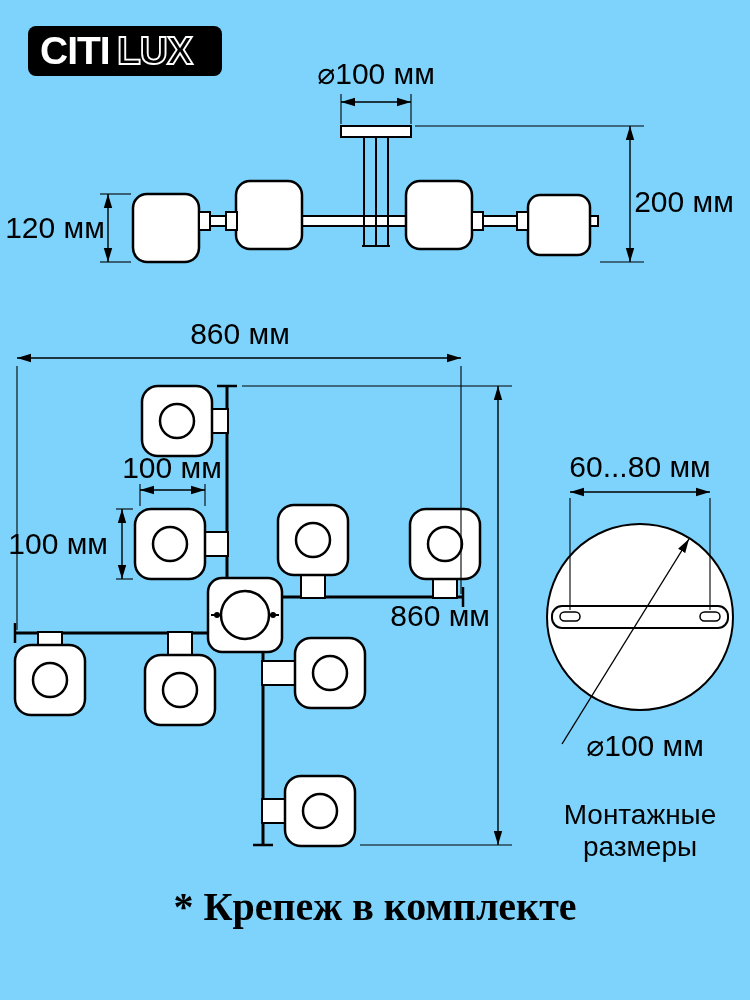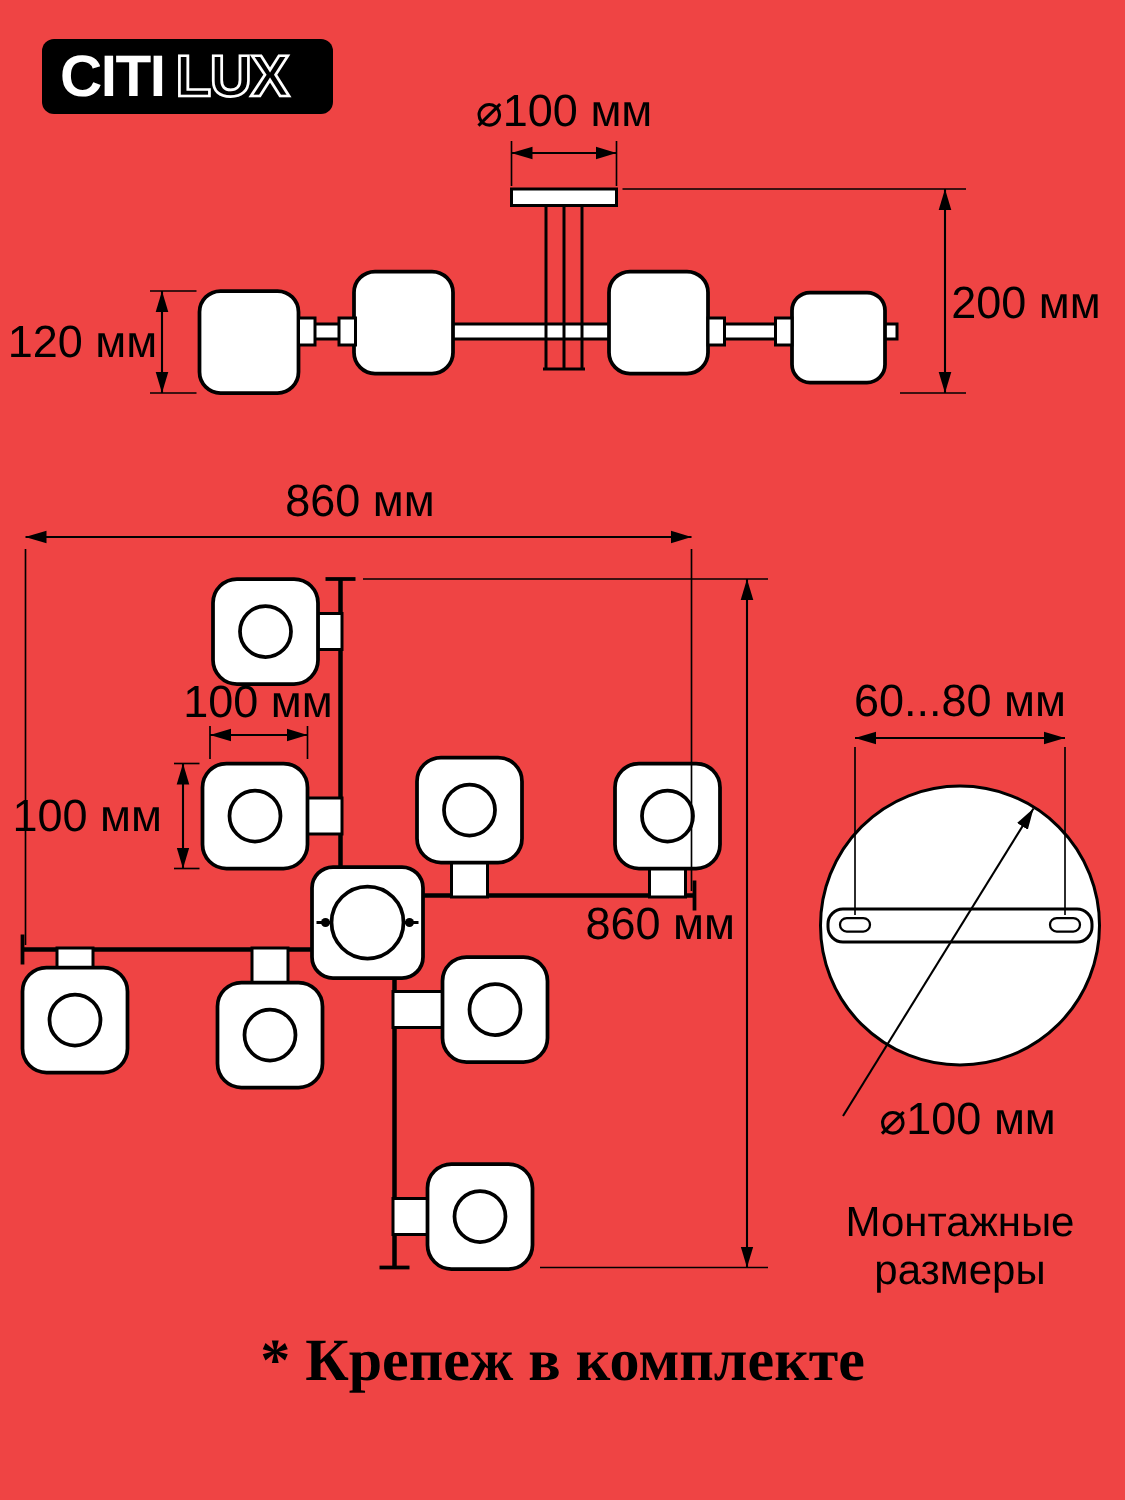--- a/index.html
+++ b/index.html
@@ -1,16 +1,16 @@
 <!DOCTYPE html>
 <html><head>
 <meta charset="utf-8">
 <style>
   html,body { margin:0; padding:0; background:#ffffff; }
-  .page { width:750px; height:1000px; background:#ef4444; position:relative; overflow:hidden; }
+  .page { width:750px; height:1000px; background:#7dd3fc; position:relative; overflow:hidden; }
   svg { display:block; }
   .outline  { fill:#fff; stroke:#000; stroke-width:2.5; }
   .thin     { fill:#fff; stroke:#000; stroke-width:2; }
   .hair     { stroke:#000; stroke-width:2; fill:none; }
   .arm      { stroke:#000; stroke-width:3; fill:none; }
   .cap      { stroke:#000; stroke-width:2.5; fill:none; }
   .dimline  { stroke:#000; stroke-width:1.4; fill:none; }
   .extline  { stroke:#000; stroke-width:1.1; fill:none; }
   .dim-text { font-family:"Liberation Sans","DejaVu Sans",sans-serif; font-size:30px; fill:#000; }
   .cap-text { font-family:"Liberation Sans","DejaVu Sans",sans-serif; font-size:28px; fill:#000; }

